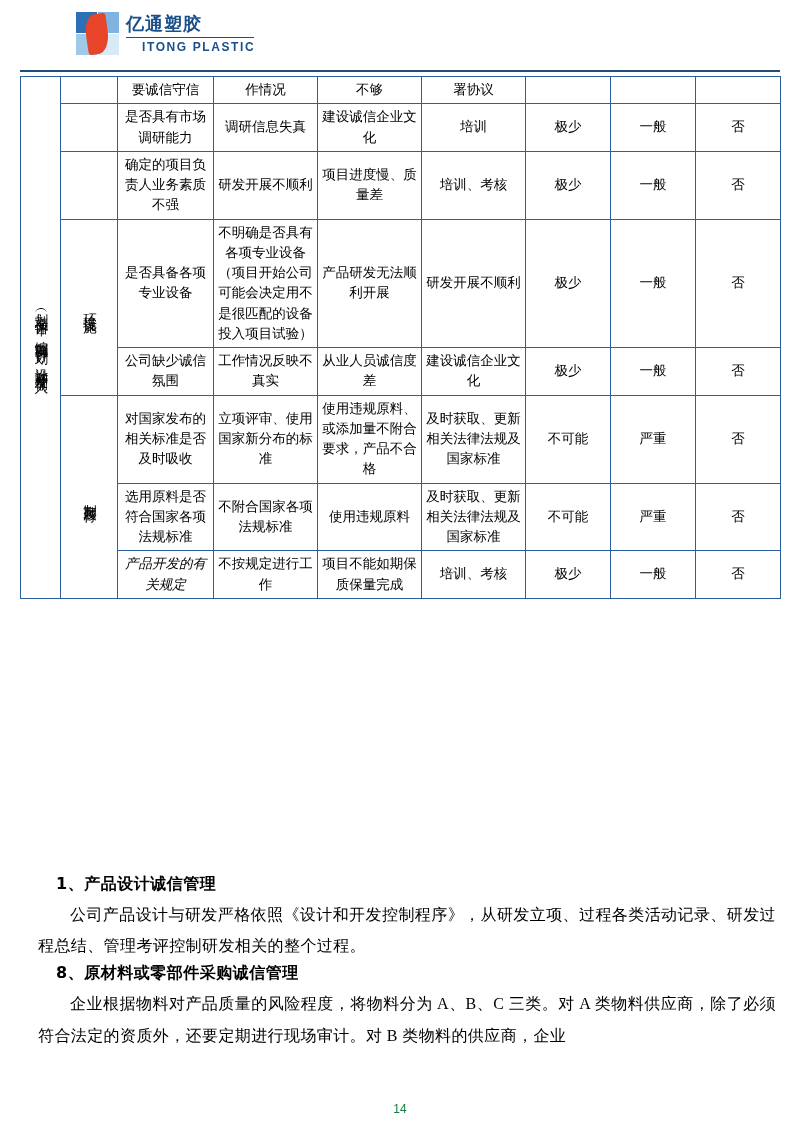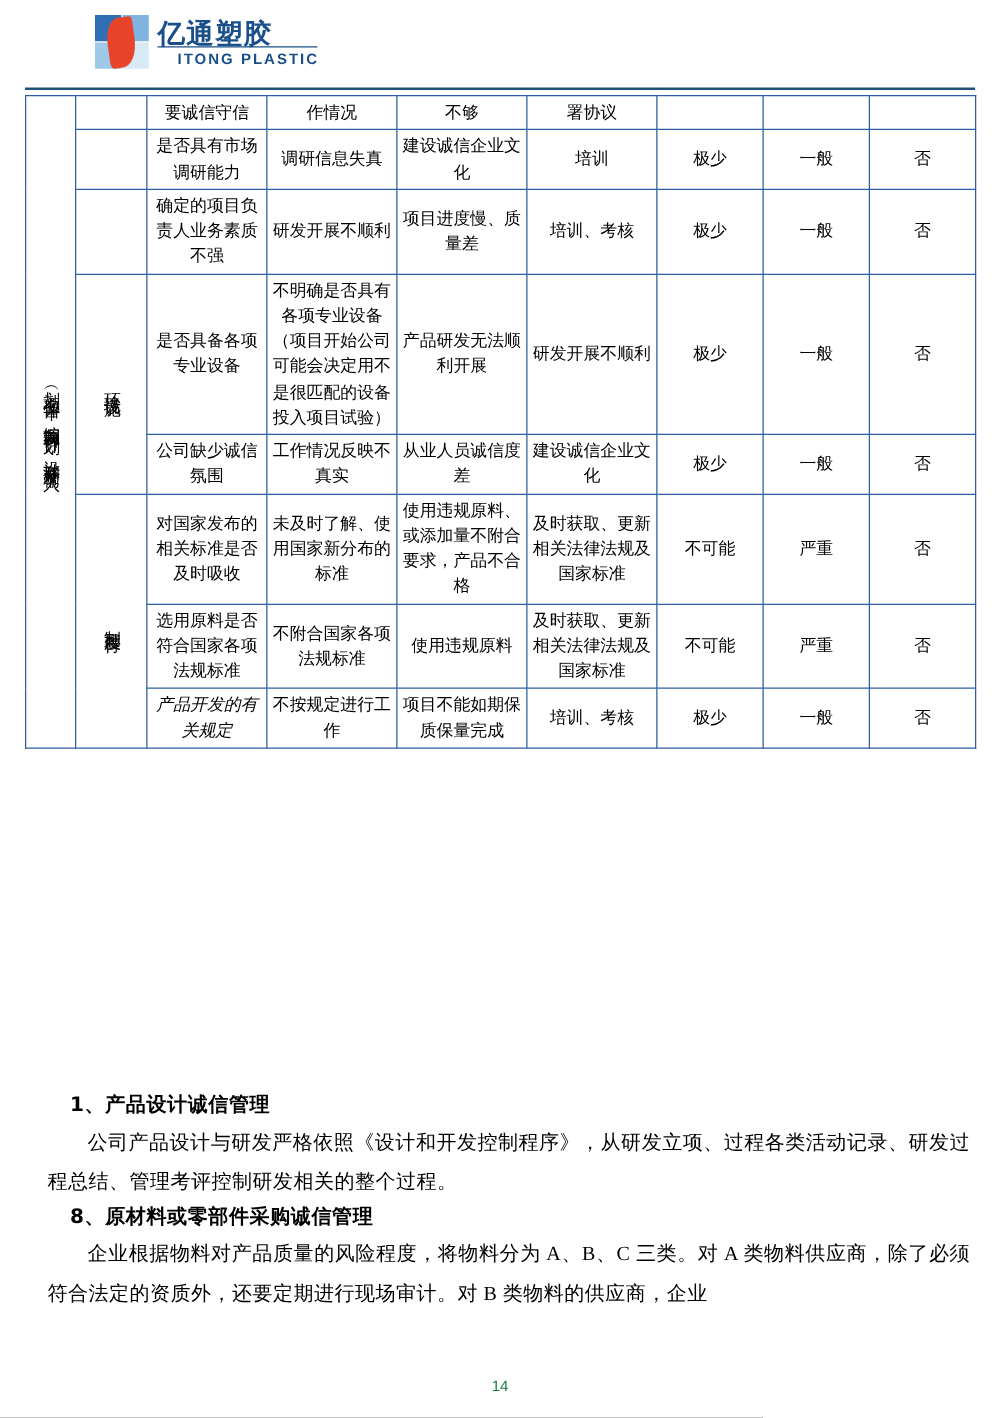--- a/index.html
+++ b/index.html
@@ -65,21 +65,21 @@
     height: 40px;
     background: #e8442a;
     border-radius: 50% 10% 55% 12%;
     transform: rotate(-8deg);
   }
   .logo-cn {
     position: absolute;
     left: 50px;
     top: 2px;
     font-family: "DejaVu Sans", sans-serif;
-    font-size: 22px;
+    font-size: 18px;
     font-weight: bold;
     color: #1a4f8a;
     letter-spacing: 1px;
     white-space: nowrap;
   }
   .logo-en {
     position: absolute;
     left: 50px;
     top: 30px;
     font-family: "Liberation Sans", sans-serif;
@@ -263,21 +263,21 @@
           <td>建设诚信企业文化</td>
           <td>极少</td>
           <td>一般</td>
           <td>否</td>
         </tr>
         <tr>
           <td class="vert" rowspan="3">
             <div class="vert-text">制度履行</div>
           </td>
           <td>对国家发布的相关标准是否及时吸收</td>
-          <td>未及时了解、使用国家新分布的标准</td>
+          <td>立项评审、使用国家新分布的标准</td>
           <td>使用违规原料、或添加量不附合要求，产品不合格</td>
           <td>及时获取、更新相关法律法规及国家标准</td>
           <td>不可能</td>
           <td>严重</td>
           <td>否</td>
         </tr>
         <tr>
           <td>选用原料是否符合国家各项法规标准</td>
           <td>不附合国家各项法规标准</td>
           <td>使用违规原料</td>

